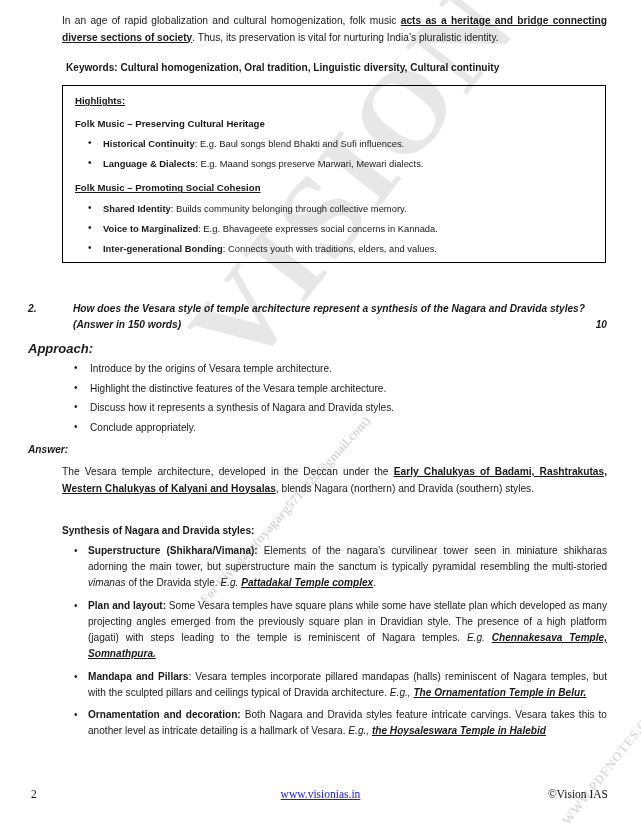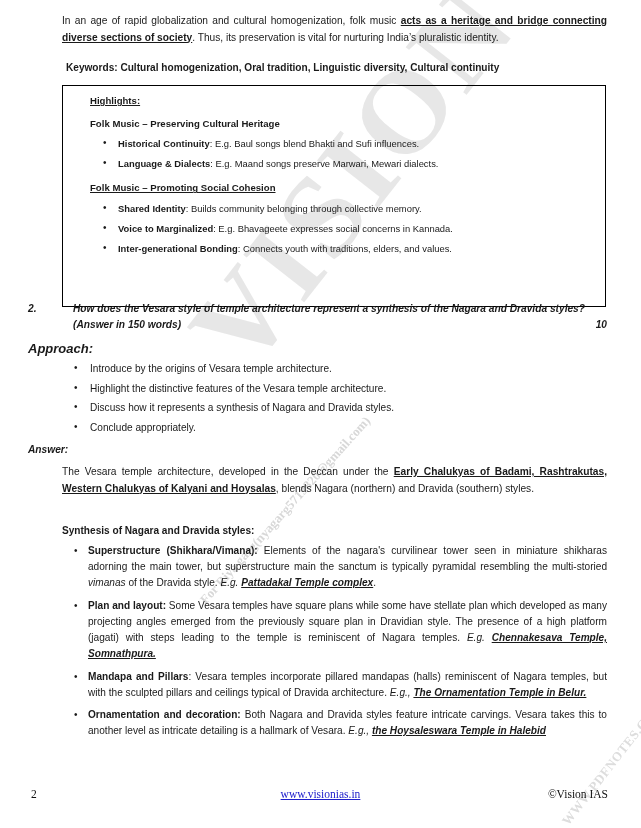--- a/index.html
+++ b/index.html
@@ -97,25 +97,25 @@
     font-weight: 700;
     margin: 4px;
   }
 
   
   .hl-box {
     position: absolute;
     left: 62px;
     top: 85px;
     width: 544px;
-    height: 222px;
+    height: 178px;
     box-sizing: border-box;
     border: 1.4px solid #000;
     background: transparent;
-    padding: 8px 10px 6px 27px;
+    padding: 8px 10px 6px 12px;
   }
   .hl-title {
     font-size: 9.6px;
     font-weight: 700;
     text-decoration: underline;
     margin: 0 0 9px 0;
   }
   .hl-sub {
     font-size: 9.6px;
     font-weight: 700;

